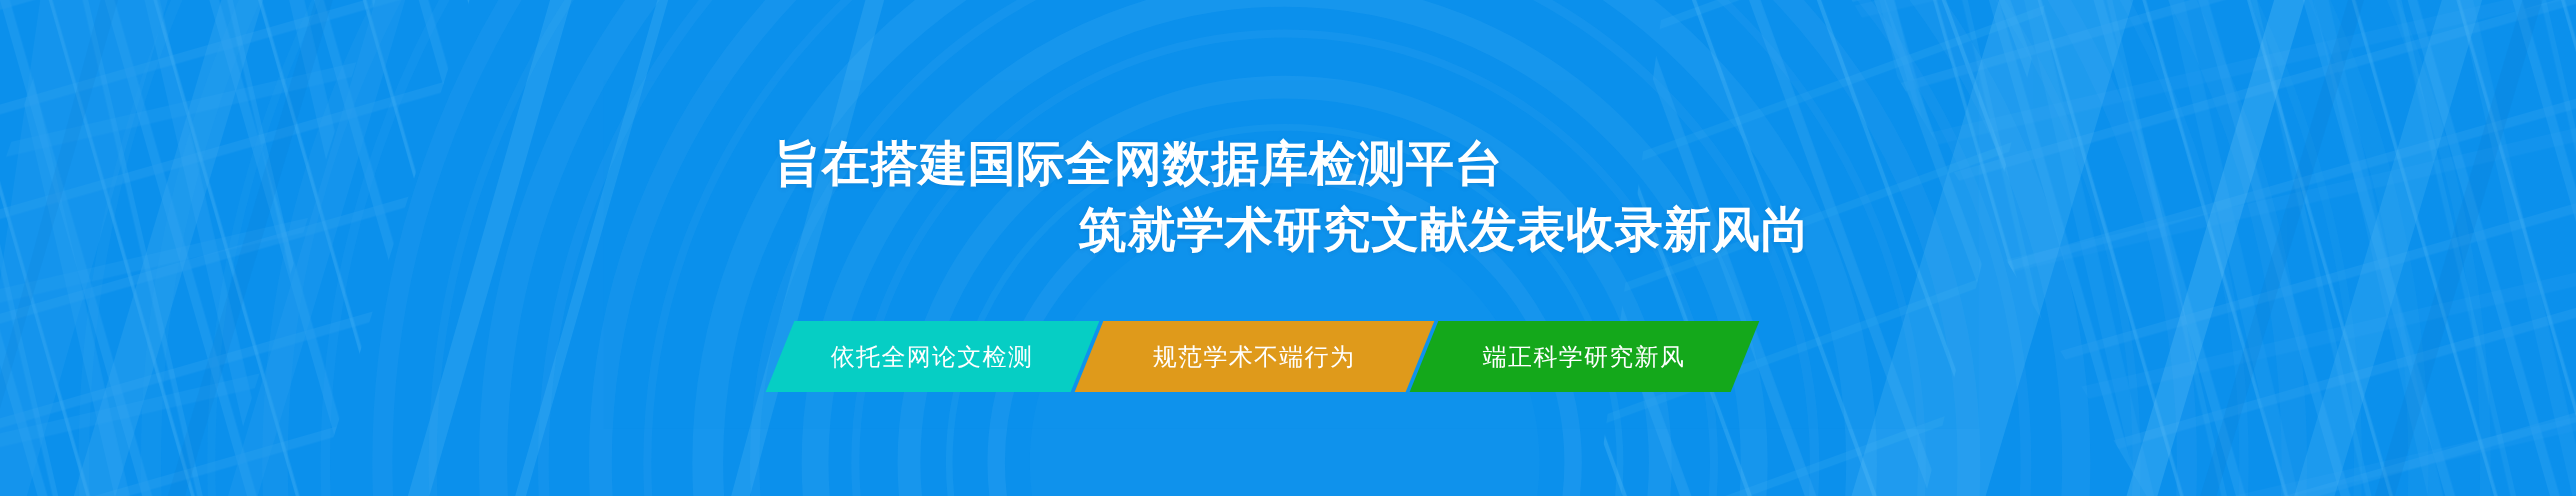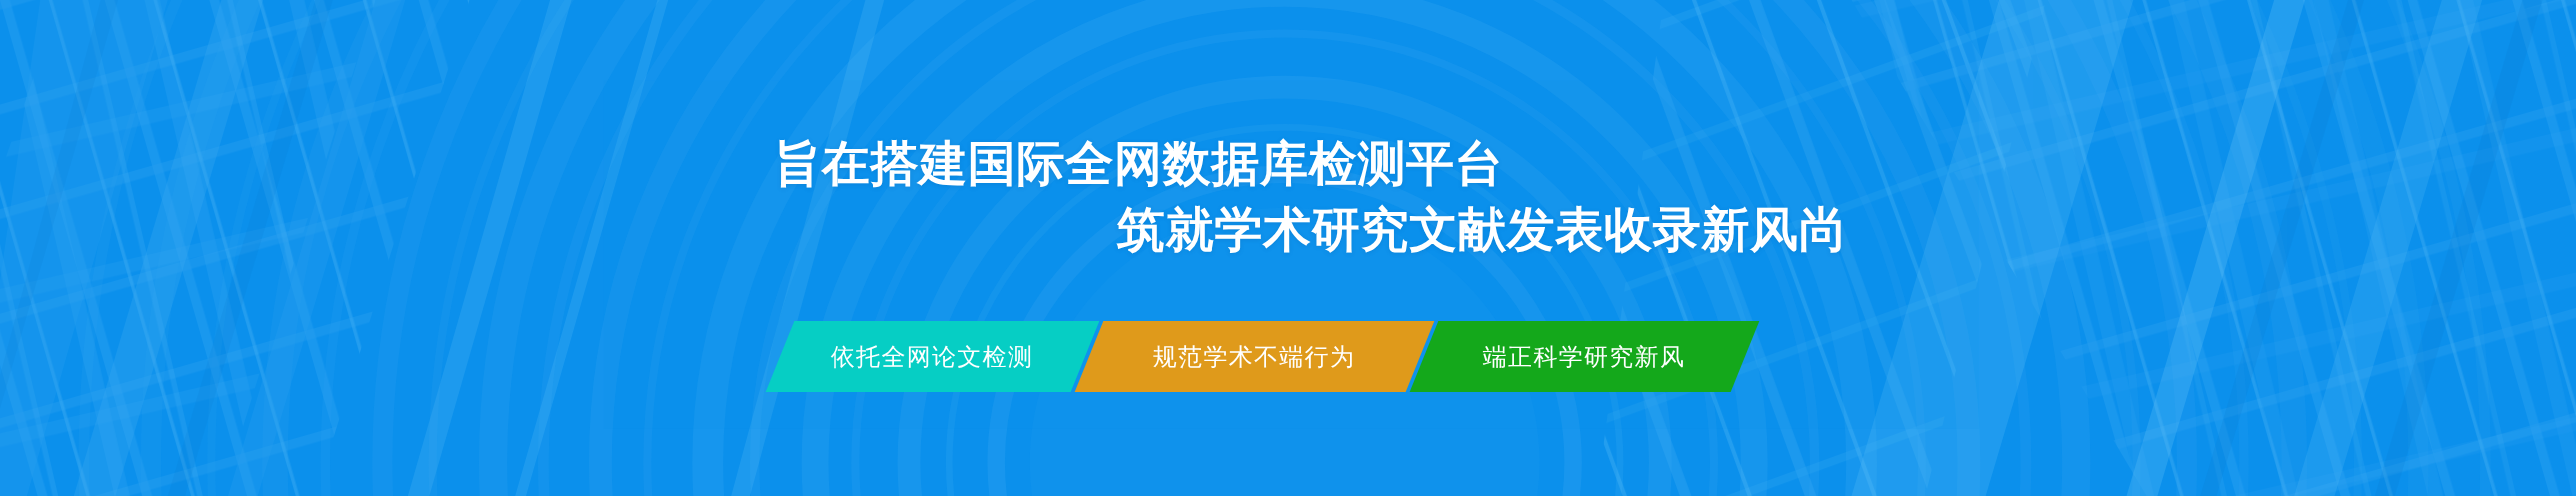--- a/index.html
+++ b/index.html
@@ -43,21 +43,21 @@
   .headline-line {
     color: #ffffff;
     font-size: 48px;
     line-height: 66px;
     font-weight: 700;
     letter-spacing: 0.7px;
     white-space: nowrap;
     text-shadow: 0 1.3px 4px rgba(0, 70, 140, 0.18);
   }
   .headline-line.line-1 { padding-left: 773px; }
-  .headline-line.line-2 { padding-left: 1079px; margin-left: 38px; }
+  .headline-line.line-2 { padding-left: 1079px; }
 
   
   .badge-strip {
     position: absolute;
     left: 780px;
     top: 321px;
     height: 71px;
     display: flex;
     align-items: stretch;
     z-index: 6;

